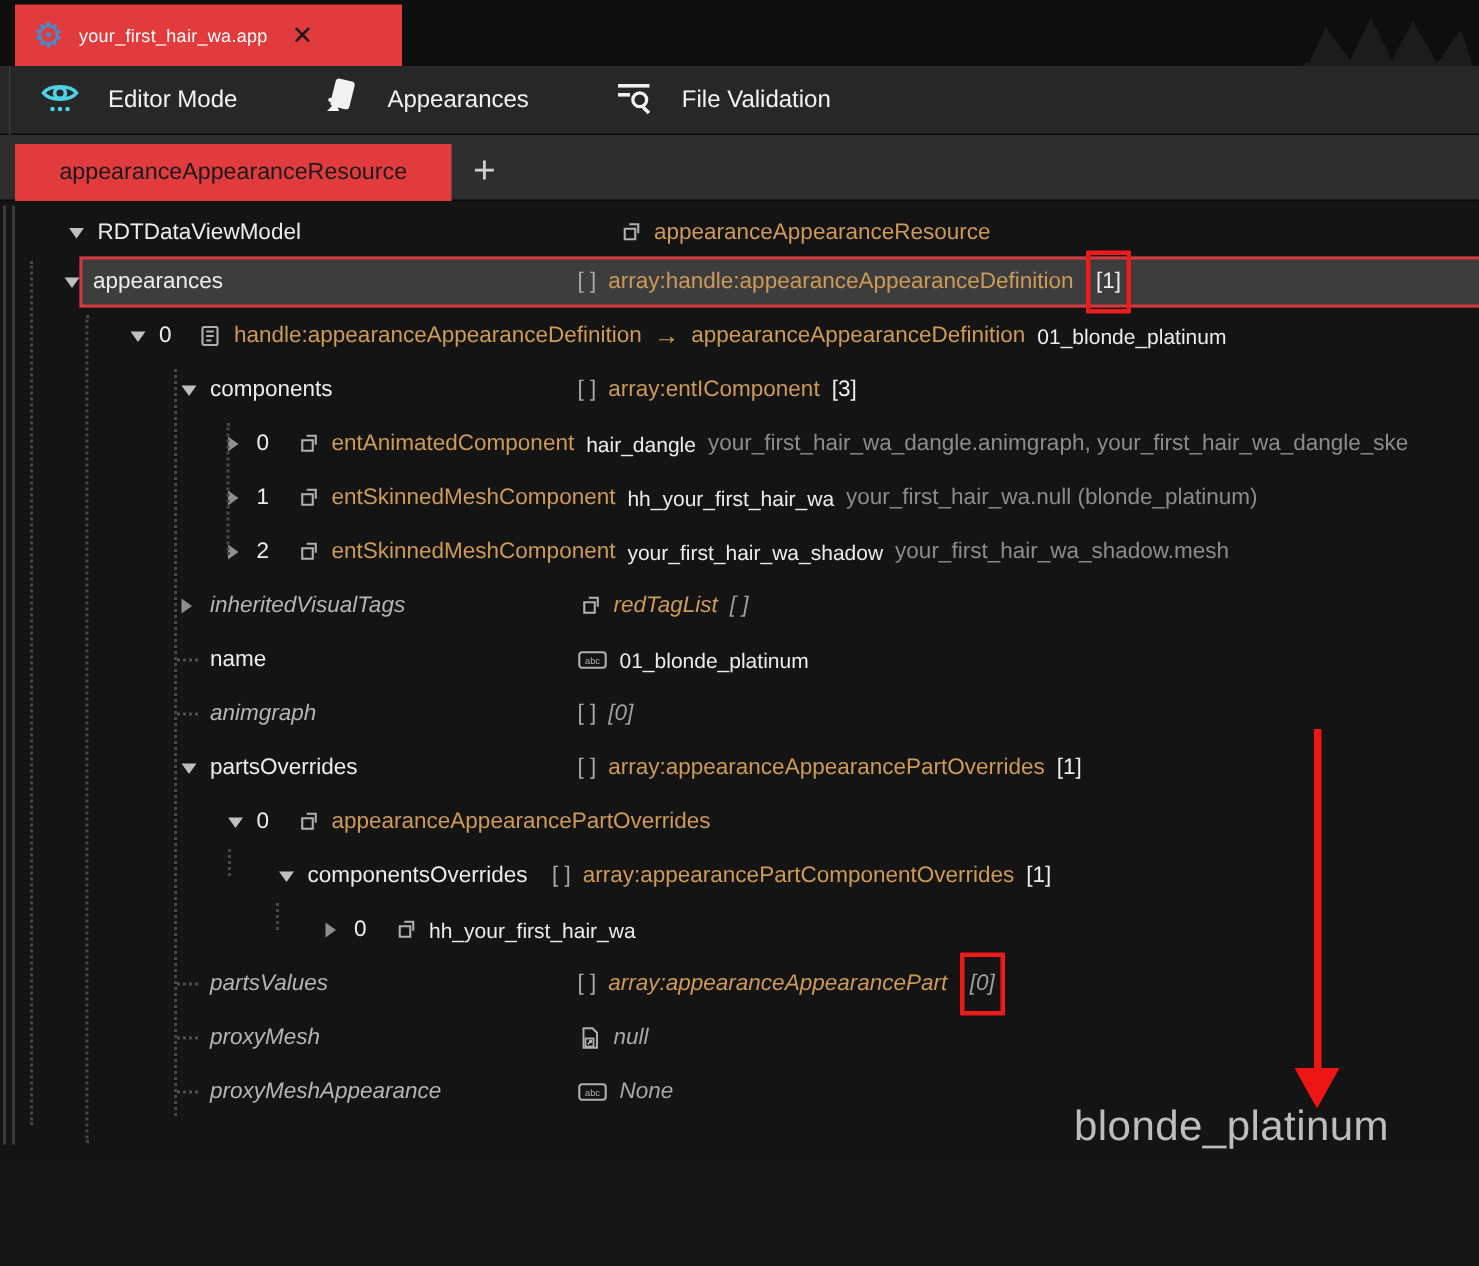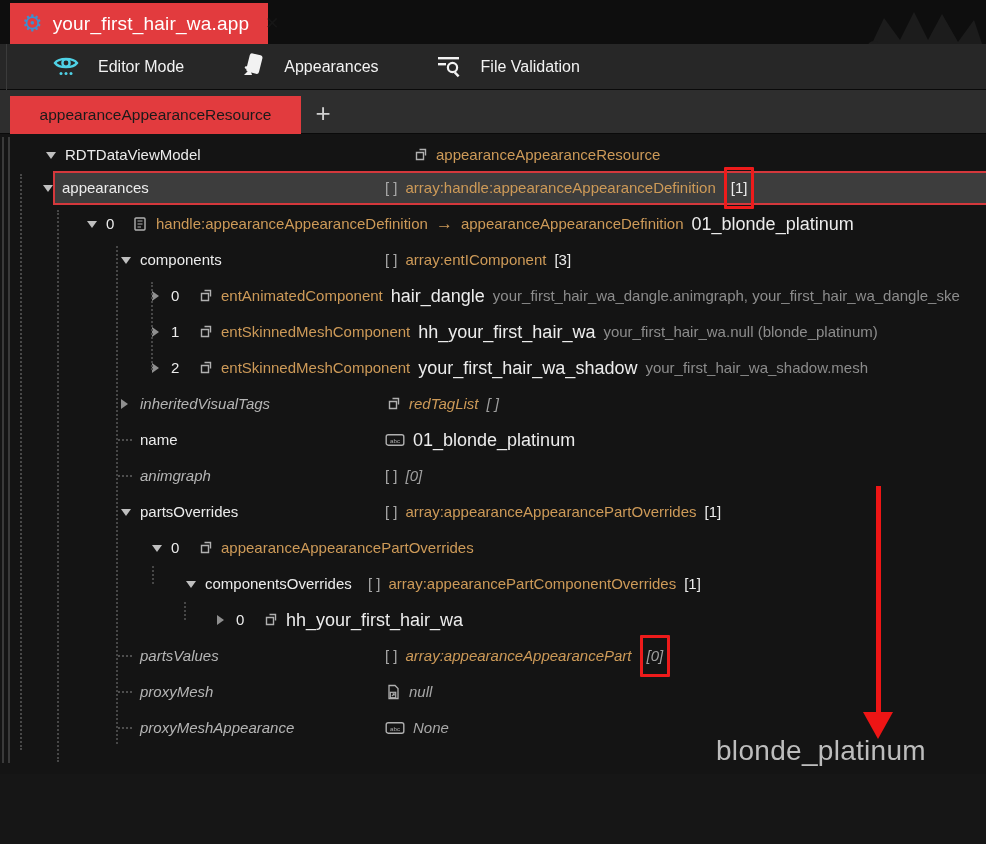--- a/index.html
+++ b/index.html
@@ -5,27 +5,27 @@
   html,body{margin:0;padding:0;background:#161616;}
   body{width:986px;height:844px;position:relative;overflow:hidden;
        font-family:"Liberation Sans","DejaVu Sans",sans-serif;
        -webkit-font-smoothing:antialiased;color:#ececec;}
 
   
   .tabbar{position:absolute;left:0;top:0;width:986px;height:44px;background:#0e0e0e;}
   .doc-tab{position:absolute;left:10px;top:3px;width:258px;height:41px;background:#e23b3e;
            display:flex;align-items:center;cursor:pointer;}
   .doc-tab .gear{color:#3e8ed0;font-size:23px;margin:0 10px 0 12px;line-height:1;}
-  .doc-tab .ttl{color:#fff;font-size:19px;letter-spacing:.2px;}
+  .doc-tab .ttl{color:#fff;font-size:12px;letter-spacing:.2px;}
   .doc-tab .cls{color:#161616;font-size:17px;font-weight:bold;margin-left:16px;cursor:pointer;}
   .wolfmark{position:absolute;right:0;top:0;opacity:1;}
 
   
   .toolbar{position:absolute;left:0;top:44px;width:986px;height:46px;background:#272727;
-           display:flex;align-items:center;border-bottom:1px solid #0a0a0a;box-sizing:border-box;padding-left:26px;}
+           display:flex;align-items:center;border-bottom:1px solid #0a0a0a;box-sizing:border-box;}
   .tool-item{display:flex;align-items:center;gap:18px;margin-left:26px;cursor:pointer;}
   .tool-item .lab{font-size:16px;color:#f2f2f2;}
   .tool-item + .tool-item{margin-left:56px;}
   .edge-line{position:absolute;left:6px;top:44px;width:1px;height:90px;background:#3b3b3b;}
 
   
   .subtabs{position:absolute;left:0;top:90px;width:986px;height:44px;background:#2e2e2e;
            border-bottom:1px solid #0a0a0a;box-sizing:border-box;}
   .subtab-active{position:absolute;left:10px;top:6px;width:291px;height:38px;background:#e23b3e;
                  color:#1a1a1a;font-size:15.5px;display:flex;align-items:center;justify-content:center;cursor:pointer;}
@@ -44,21 +44,21 @@
   .conn{position:absolute;top:17px;height:0;border-top:2px dotted #4e4e4e;width:14px;}
   .lbl{position:absolute;font-size:15px;color:#ececec;}
   .lbl-i{position:absolute;font-size:15px;color:#b5b5b5;font-style:italic;}
   .val{position:absolute;top:0;height:36px;display:flex;align-items:center;gap:8px;}
   .val svg{display:block;}
   .s-bracket{color:#a8a8a8;font-size:15px;}
   .s-type{color:#cd9a58;font-size:15px;}
   .s-type-i{color:#cd9a58;font-size:15px;font-style:italic;}
   .s-count{color:#ececec;font-size:15px;}
   .s-count-i{color:#9f9f9f;font-size:15px;font-style:italic;}
-  .s-plain{color:#ececec;font-size:18px;}
+  .s-plain{color:#ececec;font-size:14px;}
   .s-dim{color:#8c8c8c;font-size:15px;}
   .s-dim-i{color:#a8a8a8;font-size:15px;font-style:italic;}
   .s-arrow{color:#cd9a58;font-size:17px;}
   .boxed{border:3px solid #ee1b1b;padding:0 4px;border-radius:1px;}
   .guide{position:absolute;width:0;border-left:2px dotted #474747;}
   .scrollline{position:absolute;background:#3a3a3a;}
 
   
   .arrow-line{position:absolute;left:876px;top:352px;width:5px;height:228px;background:#ee1515;}
   .arrow-head{position:absolute;left:863px;top:578px;width:0;height:0;

